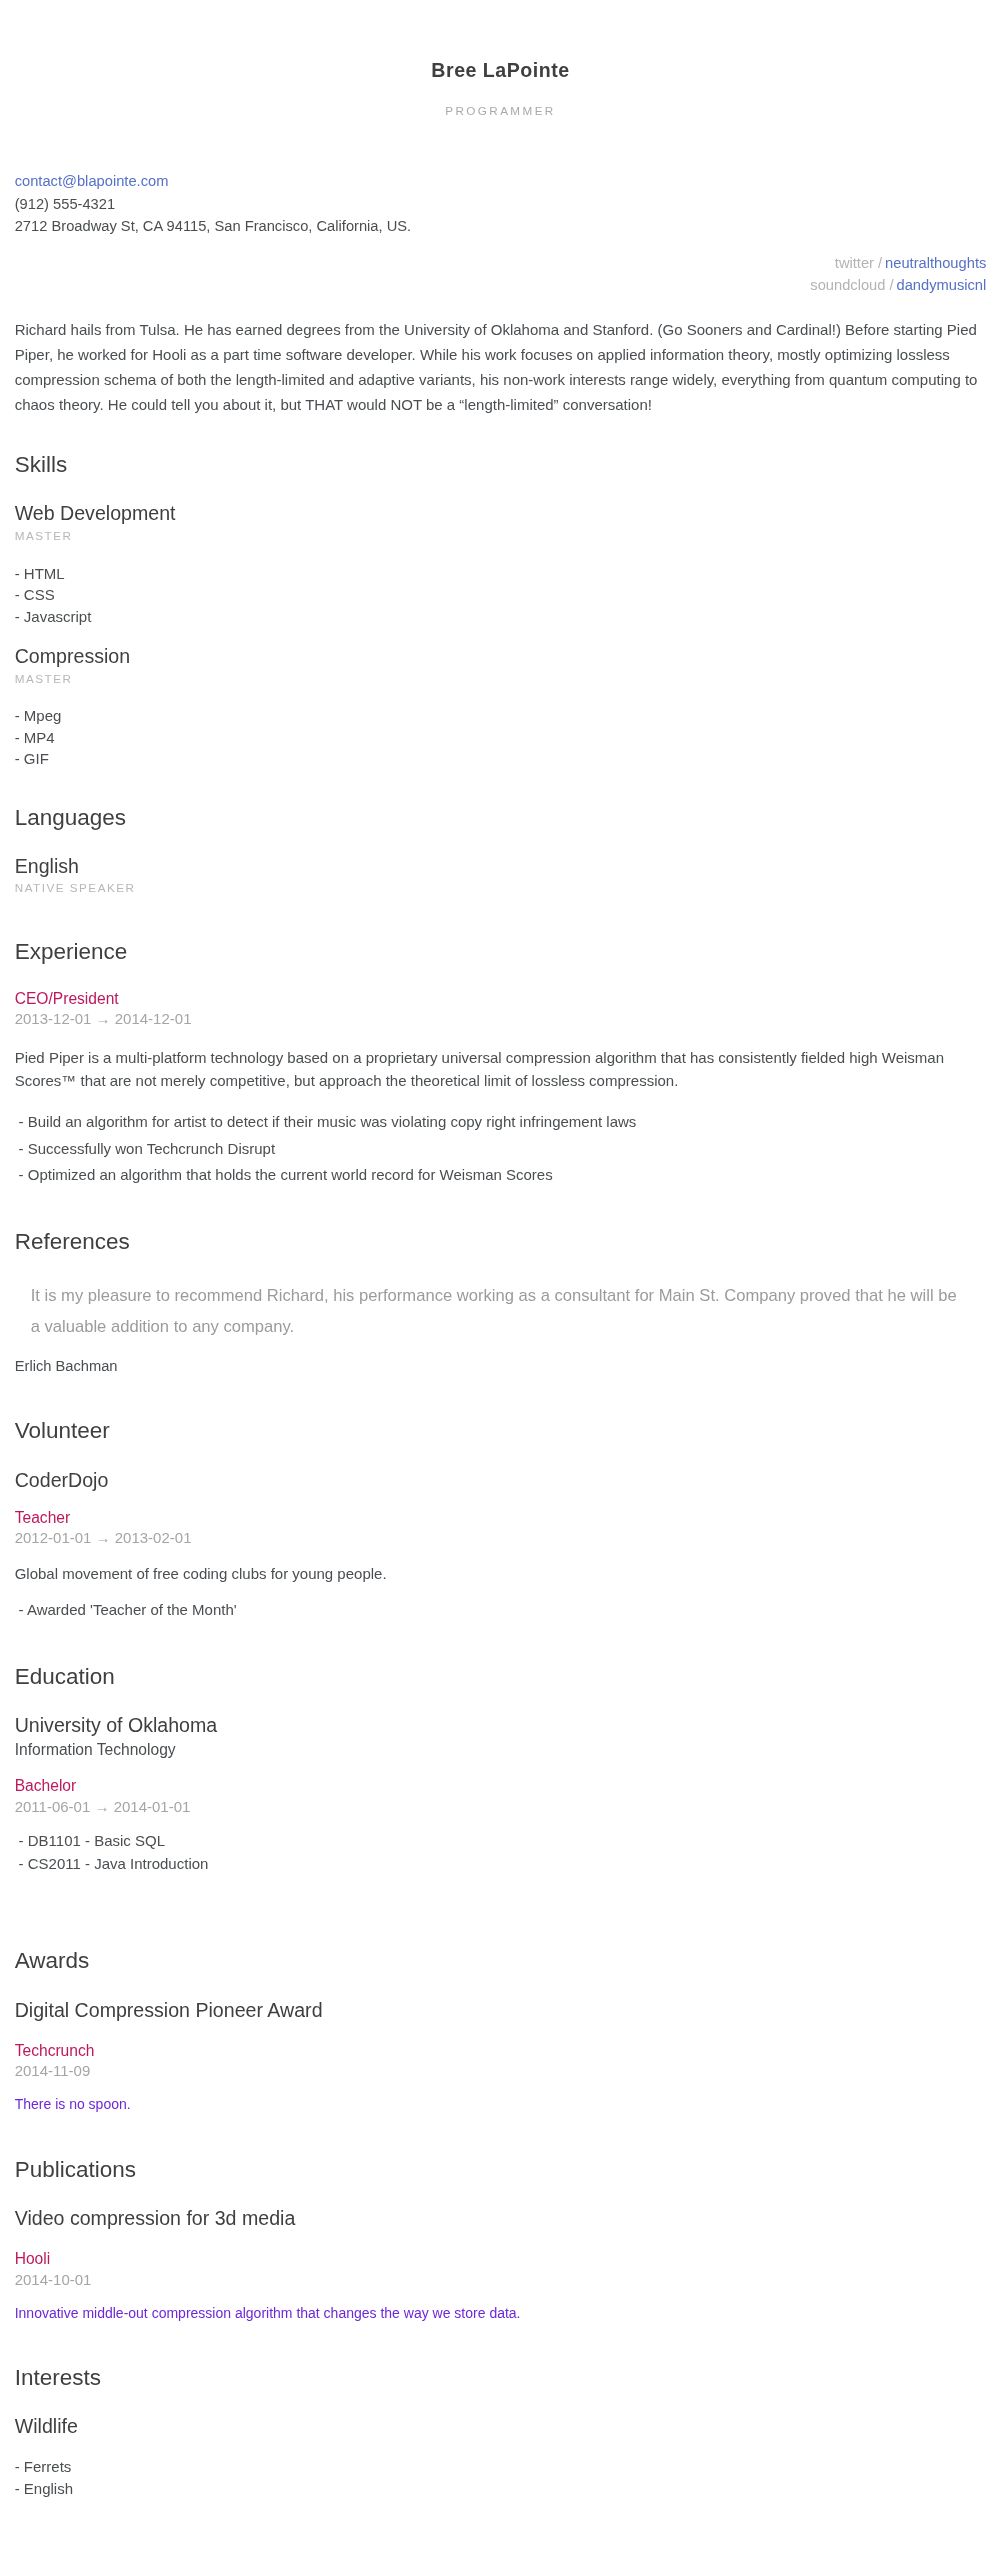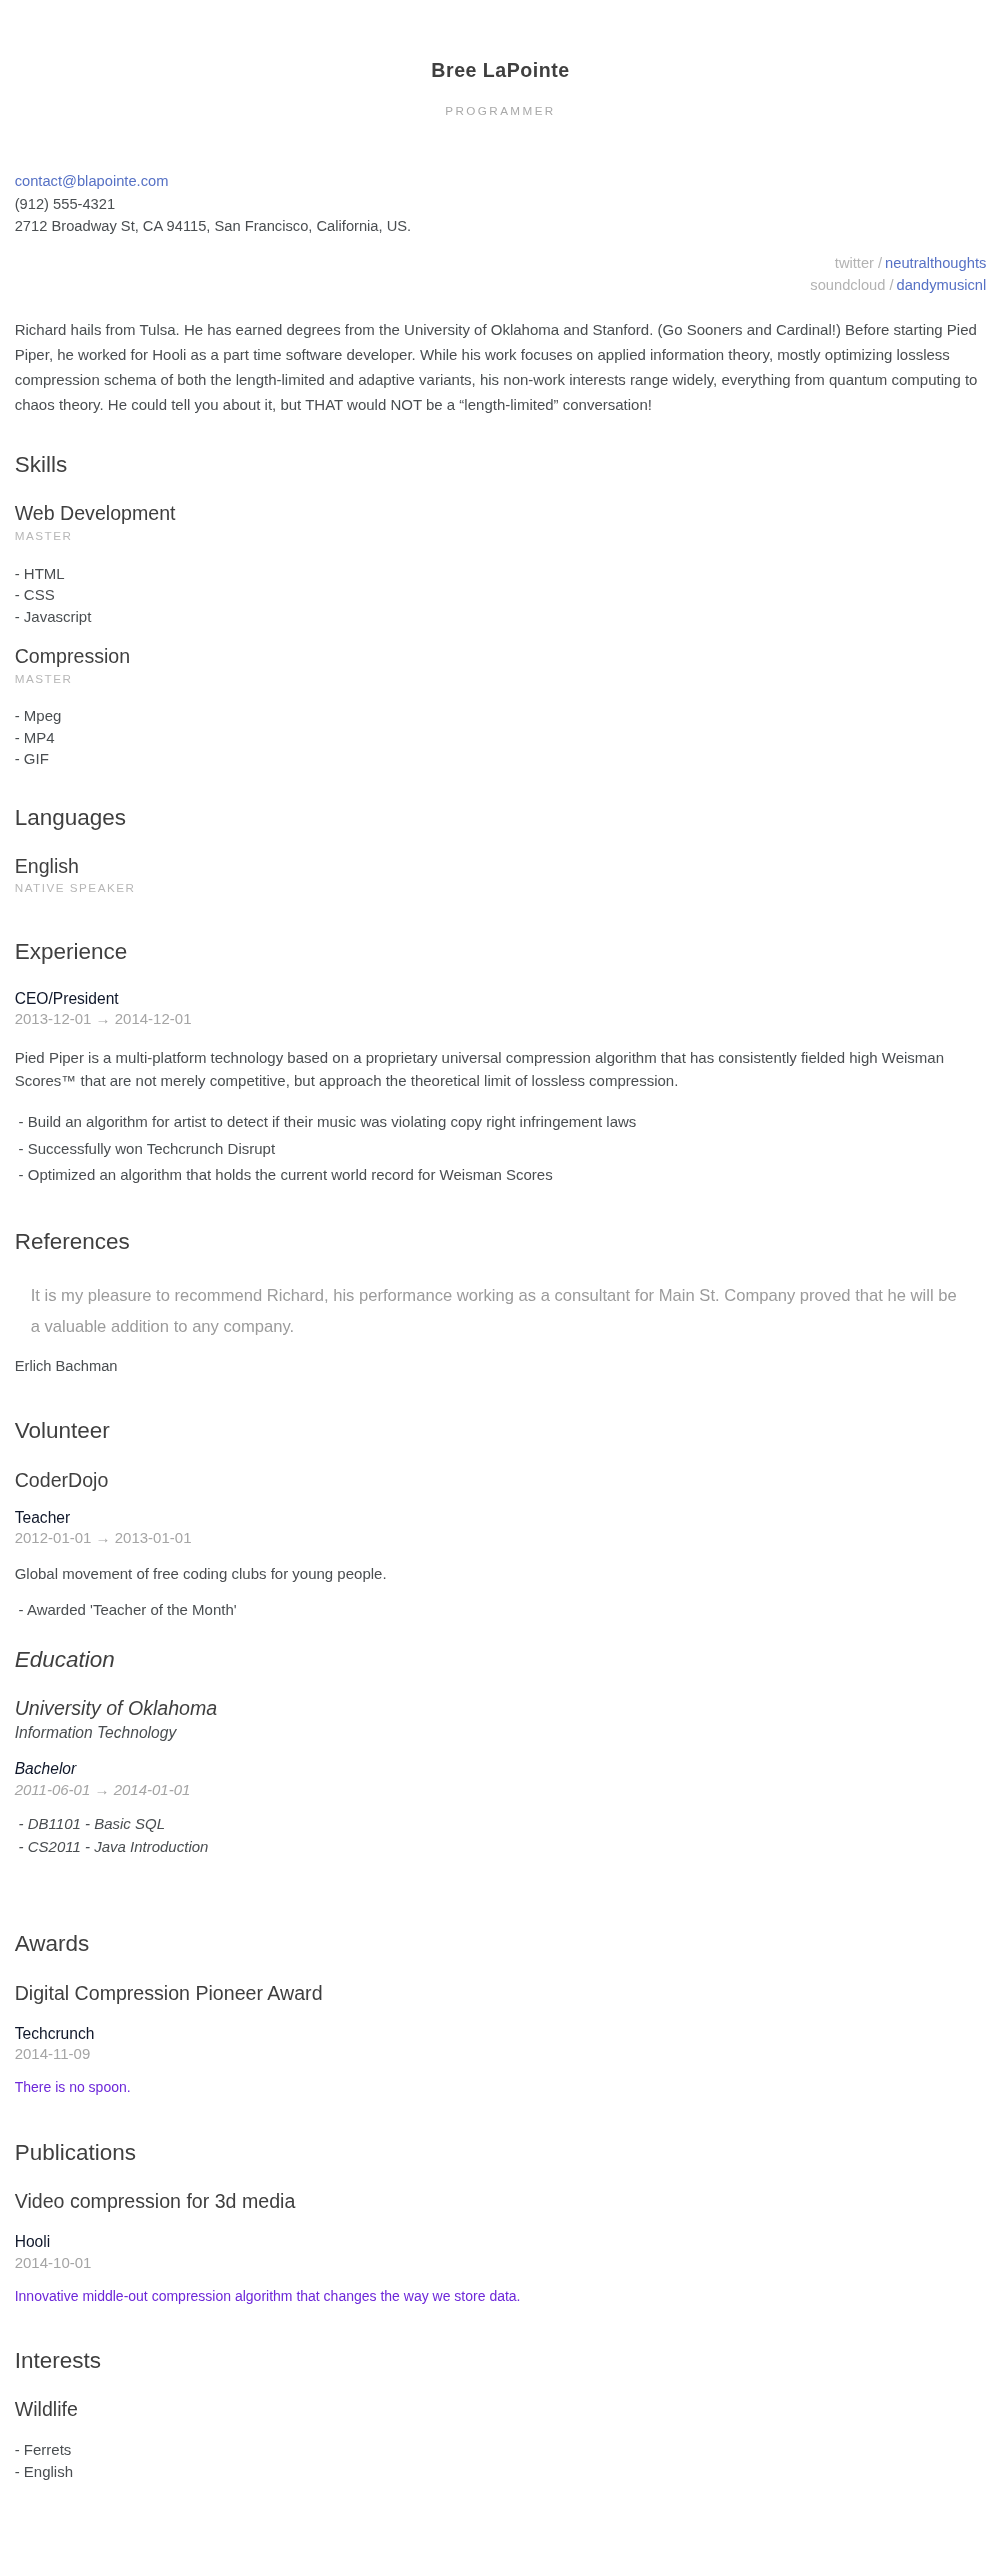--- a/index.html
+++ b/index.html
@@ -48,21 +48,21 @@
     margin: 0 0 24.4px 0;
     font-size: 22.5px;
     font-weight: 400;
     color: #3f3f3f;
   }
   .sec-skills       { margin-top: 35px; }
   .sec-languages    { margin-top: 35px; }
   .sec-experience   { margin-top: 44px; }
   .sec-references   { margin-top: 41px; }
   .sec-volunteer    { margin-top: 43px; }
-  .sec-education    { margin-top: 26px; font-style: italic; }
+  .sec-education    { margin-top: 43px; }
   .sec-awards       { margin-top: 73px; }
   .sec-publications { margin-top: 41px; }
   .sec-interests    { margin-top: 40px; }
 
   .item-name {
     font-size: 19.6px;
     font-weight: 400;
     color: #3f3f3f;
     margin: 0 0 3.9px 0;
     line-height: 23.5px;
@@ -76,21 +76,21 @@
   ul.plain {
     list-style: none;
     margin: 19.6px 0 0 0;
     padding: 0;
     font-size: 15px;
     line-height: 21.5px;
     color: #4a4e51;
   }
   .skill-item + .skill-item { margin-top: 17.6px; }
 
-  .position { font-size: 15.6px; line-height: 20.5px; color: #0f172a; }
+  .position { font-size: 15.6px; line-height: 20.5px; color: #be185d; }
   .dates { font-size: 15px; line-height: 20.5px; color: #a5a5a5; }
   .summary { margin-top: 15.6px; font-size: 15px; line-height: 23.5px; }
   ul.highlights {
     list-style: none;
     margin: 16.6px 0 0 0;
     padding: 0 0 0 3.9px;
     font-size: 15px;
     line-height: 26.4px;
     color: #4a4e51;
   }
@@ -190,21 +190,21 @@
       <p class="quote">It is my pleasure to recommend Richard, his performance working as a consultant for Main St. Company proved that he will be a valuable addition to any company.</p>
       <div class="ref-name">Erlich Bachman</div>
     </div>
   </section>
 
   <section class="section sec-volunteer">
     <h2>Volunteer</h2>
     <div class="volunteer-item">
       <div class="item-name org">CoderDojo</div>
       <div class="position">Teacher</div>
-      <div class="dates">2012-01-01 → 2013-01-01</div>
+      <div class="dates">2012-01-01 → 2013-02-01</div>
       <p class="summary" style="margin-top:13.7px; line-height:21.5px;">Global movement of free coding clubs for young people.</p>
       <ul class="highlights" style="margin-top:11.7px; line-height:21.5px;">
         <li>- Awarded 'Teacher of the Month'</li>
       </ul>
     </div>
   </section>
 
   <section class="section sec-education">
     <h2>Education</h2>
     <div class="education-item">

